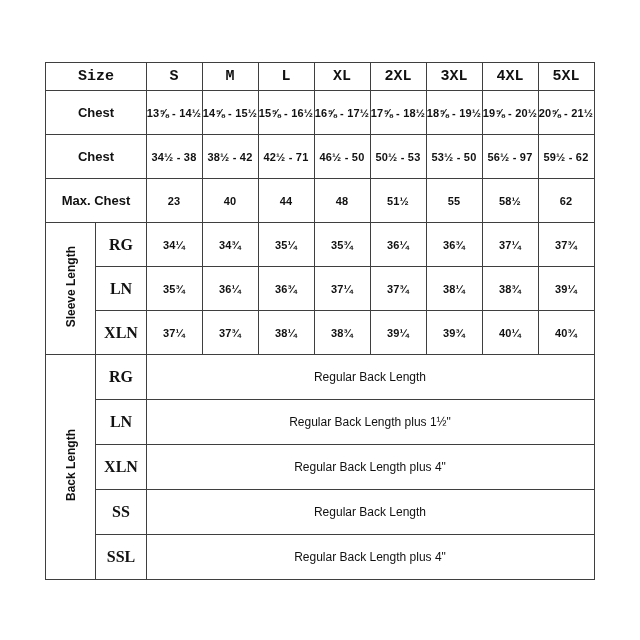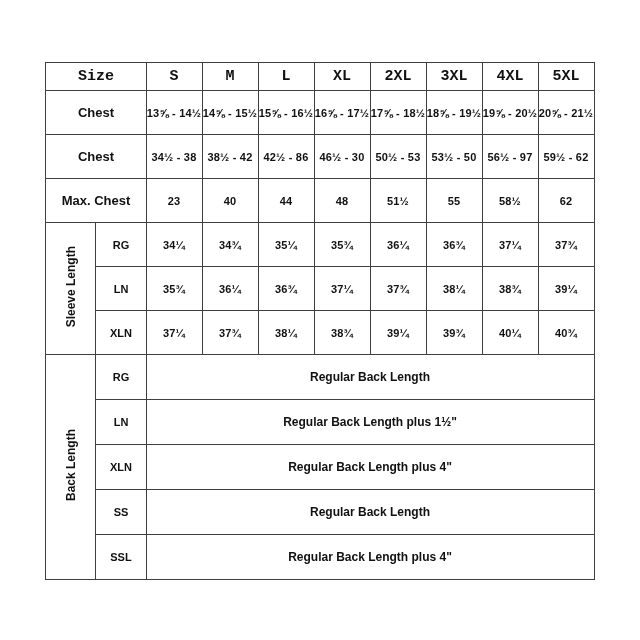--- a/index.html
+++ b/index.html
@@ -22,23 +22,23 @@
     border: 1px solid #3f3f3f;
     text-align: center;
     vertical-align: middle;
     padding: 0;
   }
   tr.header-row { height: 28px; }
   tr.header-row th { font-size: 15px; font-weight: bold; font-family: Liberation Mono, monospace; }
   tr.meas { height: 44px; }
   tr.back { height: 45px; }
   .row-label { font-size: 13px; font-weight: bold; }
-  .sub-label { font-size: 11px; font-weight: bold; }
+  .sub-label { font-size: 16px; font-weight: bold; font-family: Liberation Serif, serif; }
   td.value { font-size: 11px; font-weight: bold; letter-spacing: 0.2px; margin-left: 16px; }
-  td.back-value { font-size: 12px; font-weight: bold; text-align: center; }
+  td.back-value { font-size: 12px; font-weight: normal; text-align: center; }
   .vert-cell { width: 50px; }
   .vert {
     display: inline-block;
     writing-mode: vertical-rl;
     transform: rotate(180deg);
     font-size: 12px;
     font-weight: bold;
     white-space: nowrap;
   }
 </style>
@@ -74,22 +74,22 @@
     <td class="value">17⅝ - 18½</td>
     <td class="value">18⅝ - 19½</td>
     <td class="value">19⅝ - 20½</td>
     <td class="value">20⅝ - 21½</td>
   </tr>
 
   <tr class="meas">
     <th colspan="2" class="row-label">Chest</th>
     <td class="value">34½ - 38</td>
     <td class="value">38½ - 42</td>
-    <td class="value">42½ - 86</td>
-    <td class="value">46½ - 30</td>
+    <td class="value">42½ - 71</td>
+    <td class="value">46½ - 50</td>
     <td class="value">50½ - 53</td>
     <td class="value">53½ - 50</td>
     <td class="value">56½ - 97</td>
     <td class="value">59½ - 62</td>
   </tr>
 
   <tr class="meas">
     <th colspan="2" class="row-label">Max. Chest</th>
     <td class="value">23</td>
     <td class="value">40</td>

